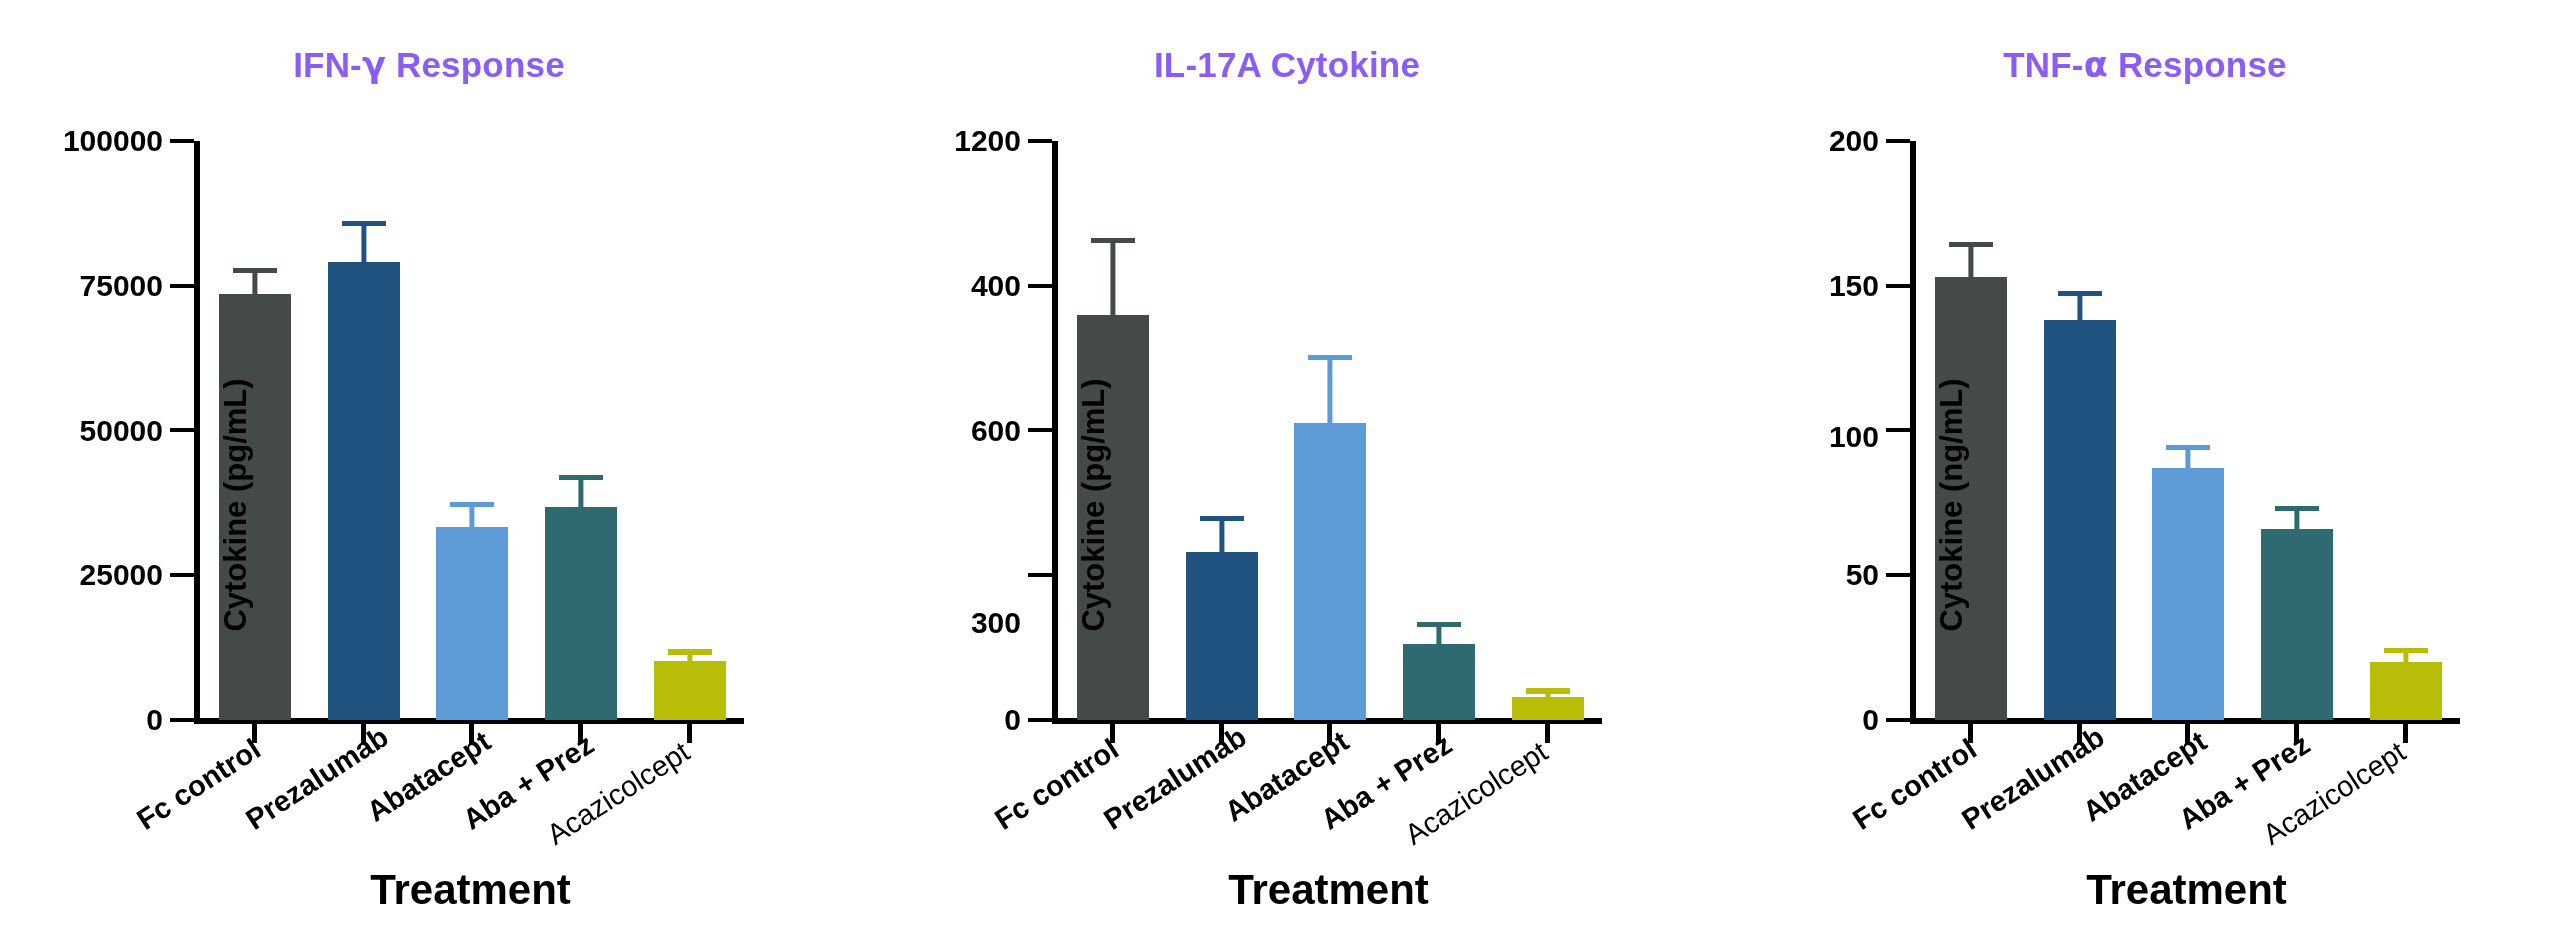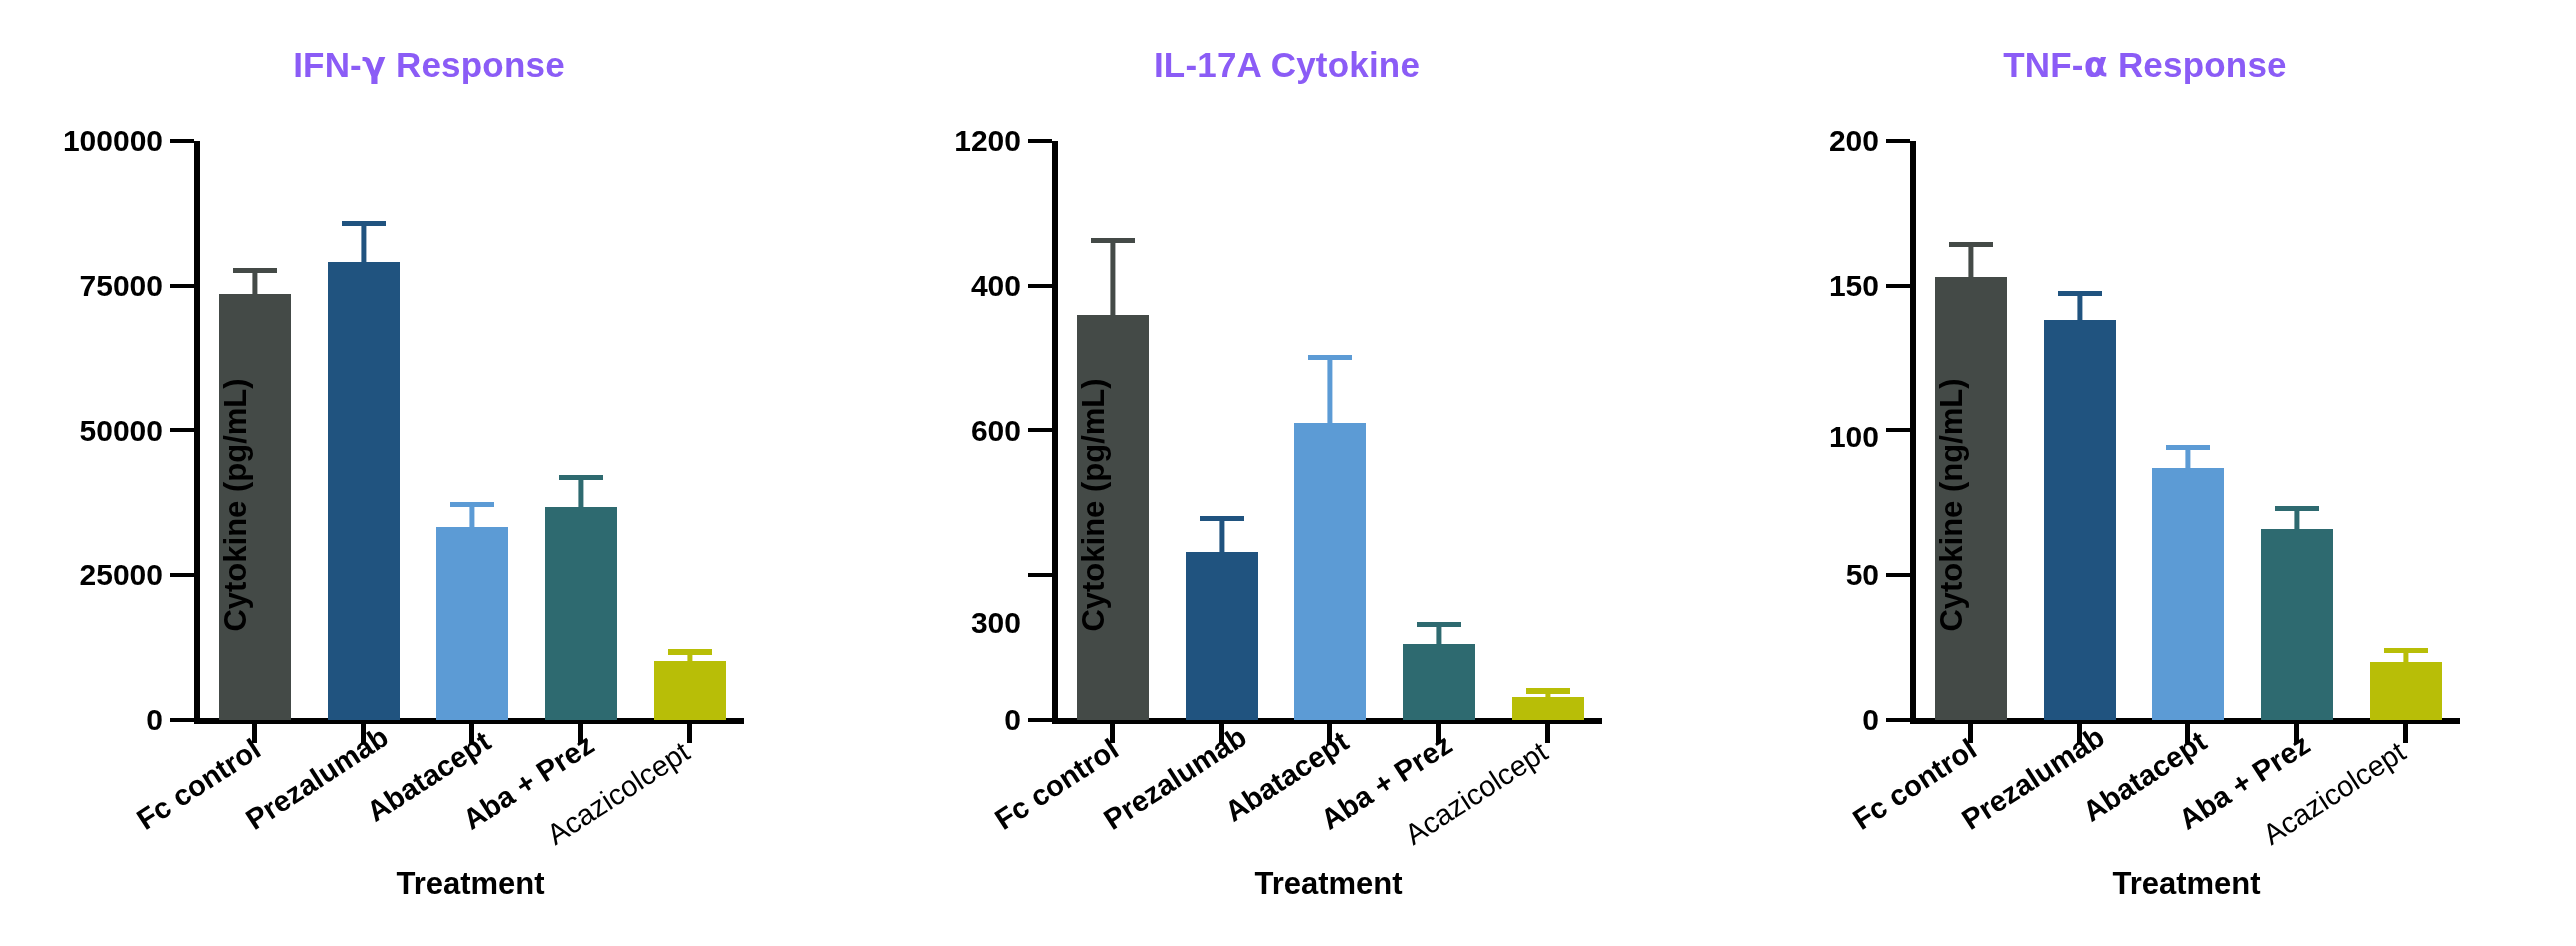--- a/index.html
+++ b/index.html
@@ -37,21 +37,21 @@
   .xlabels{position:absolute;left:201px;top:731px;width:553px;height:130px;}
   .xlab{
     position:absolute;top:0;
     font-size:29px;font-weight:bold;color:#000;white-space:nowrap;
     transform-origin:left top;transform:rotate(-33deg);
   }
   .xlab.light{font-weight:normal;}
 
   .axis-title-x{
     position:absolute;left:194px;top:866px;width:553px;text-align:center;
-    font-size:31px;font-weight:bold;color:#000;
+    font-size:42px;font-weight:bold;color:#000;
   }
   .axis-title-y{
     position:absolute;left:-218px;top:346px;width:519px;text-align:center;
     font-size:31px;font-weight:bold;color:#000;
     transform:rotate(-90deg);transform-origin:center center;
   }
 </style>
 </head>
 <body>
 

